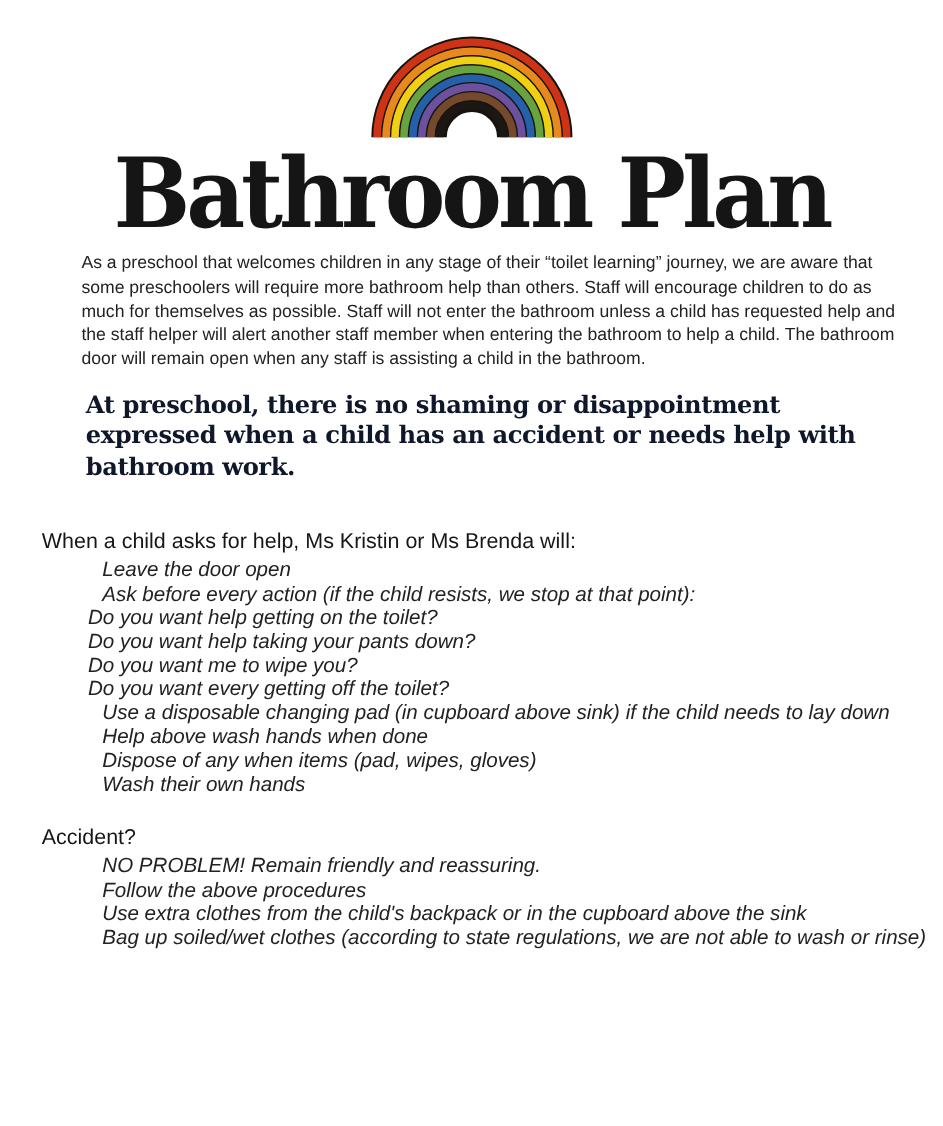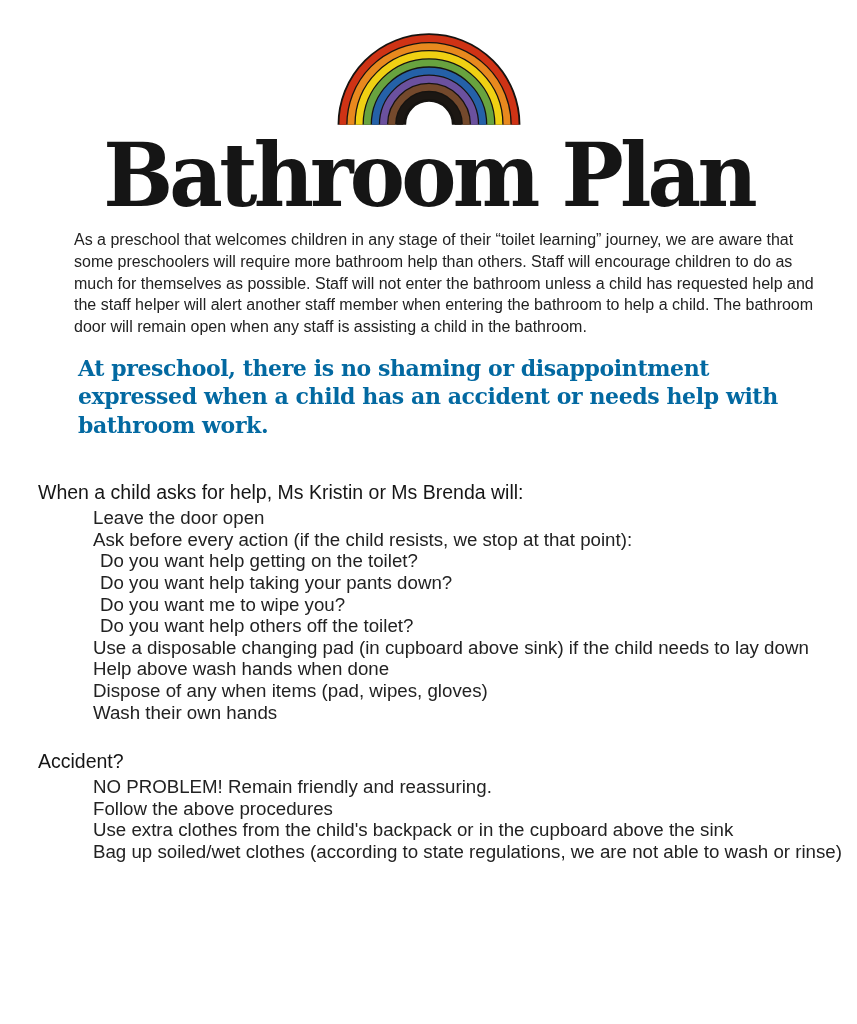--- a/index.html
+++ b/index.html
@@ -39,38 +39,38 @@
     line-height: 21.7px;
     color: #222;
   }
   .statement {
     margin: 16px 58px 0 78px;
     font-family: "DejaVu Serif", serif;
     font-weight: 700;
     font-size: 22px;
     line-height: 28.5px;
     letter-spacing: -0.4px;
-    color: #0369a1;
+    color: #0f172a;
   }
   .sections { margin-top: 42px; }
   .section { margin-top: 27px; }
   .section:first-child { margin-top: 0; }
   .section-heading {
     margin: 0 0 3px 38px;
     font-size: 19.5px;
     font-weight: normal;
     color: #161616;
   }
   .item {
     font-size: 18.7px;
     line-height: 21.6px;
     color: #222;
   }
-  .item.level-1 { padding-left: 93px; }
-  .item.level-2 { padding-left: 100px; }
+  .item.level-1 { padding-left: 93px; font-style: italic; }
+  .item.level-2 { padding-left: 80px; font-style: italic; }
 </style>
 </head>
 <body>
 
 <div class="page">
 
   <div class="rainbow-wrap">
     <svg id="rainbow-svg" width="200" height="101" viewBox="0 0 210 103" aria-hidden="true">
         <path d="M 45 100 A 60 60 0 0 1 165 100" fill="none" stroke="#161310" stroke-width="72"></path>
         <path d="M 14.5 100 A 90.5 90.5 0 0 1 195.5 100" fill="none" stroke="#cf3315" stroke-width="7.2"></path>
@@ -91,21 +91,21 @@
   <p class="statement">At preschool, there is no shaming or disappointment expressed when a child has an accident or needs help with bathroom work.</p>
 
   <div class="sections" id="sections">
       <div class="section">
         <h2 class="section-heading">When a child asks for help, Ms Kristin or Ms Brenda will:</h2>
         <p class="item level-1">Leave the door open</p>
         <p class="item level-1">Ask before every action (if the child resists, we stop at that point):</p>
         <p class="item level-2">Do you want help getting on the toilet?</p>
         <p class="item level-2">Do you want help taking your pants down?</p>
         <p class="item level-2">Do you want me to wipe you?</p>
-        <p class="item level-2">Do you want help others off the toilet?</p>
+        <p class="item level-2">Do you want every getting off the toilet?</p>
         <p class="item level-1">Use a disposable changing pad (in cupboard above sink) if the child needs to lay down</p>
         <p class="item level-1">Help above wash hands when done</p>
         <p class="item level-1">Dispose of any when items (pad, wipes, gloves)</p>
         <p class="item level-1">Wash their own hands</p>
       </div>
       <div class="section">
         <h2 class="section-heading">Accident?</h2>
         <p class="item level-1">NO PROBLEM! Remain friendly and reassuring.</p>
         <p class="item level-1">Follow the above procedures</p>
         <p class="item level-1">Use extra clothes from the child's backpack or in the cupboard above the sink</p>

